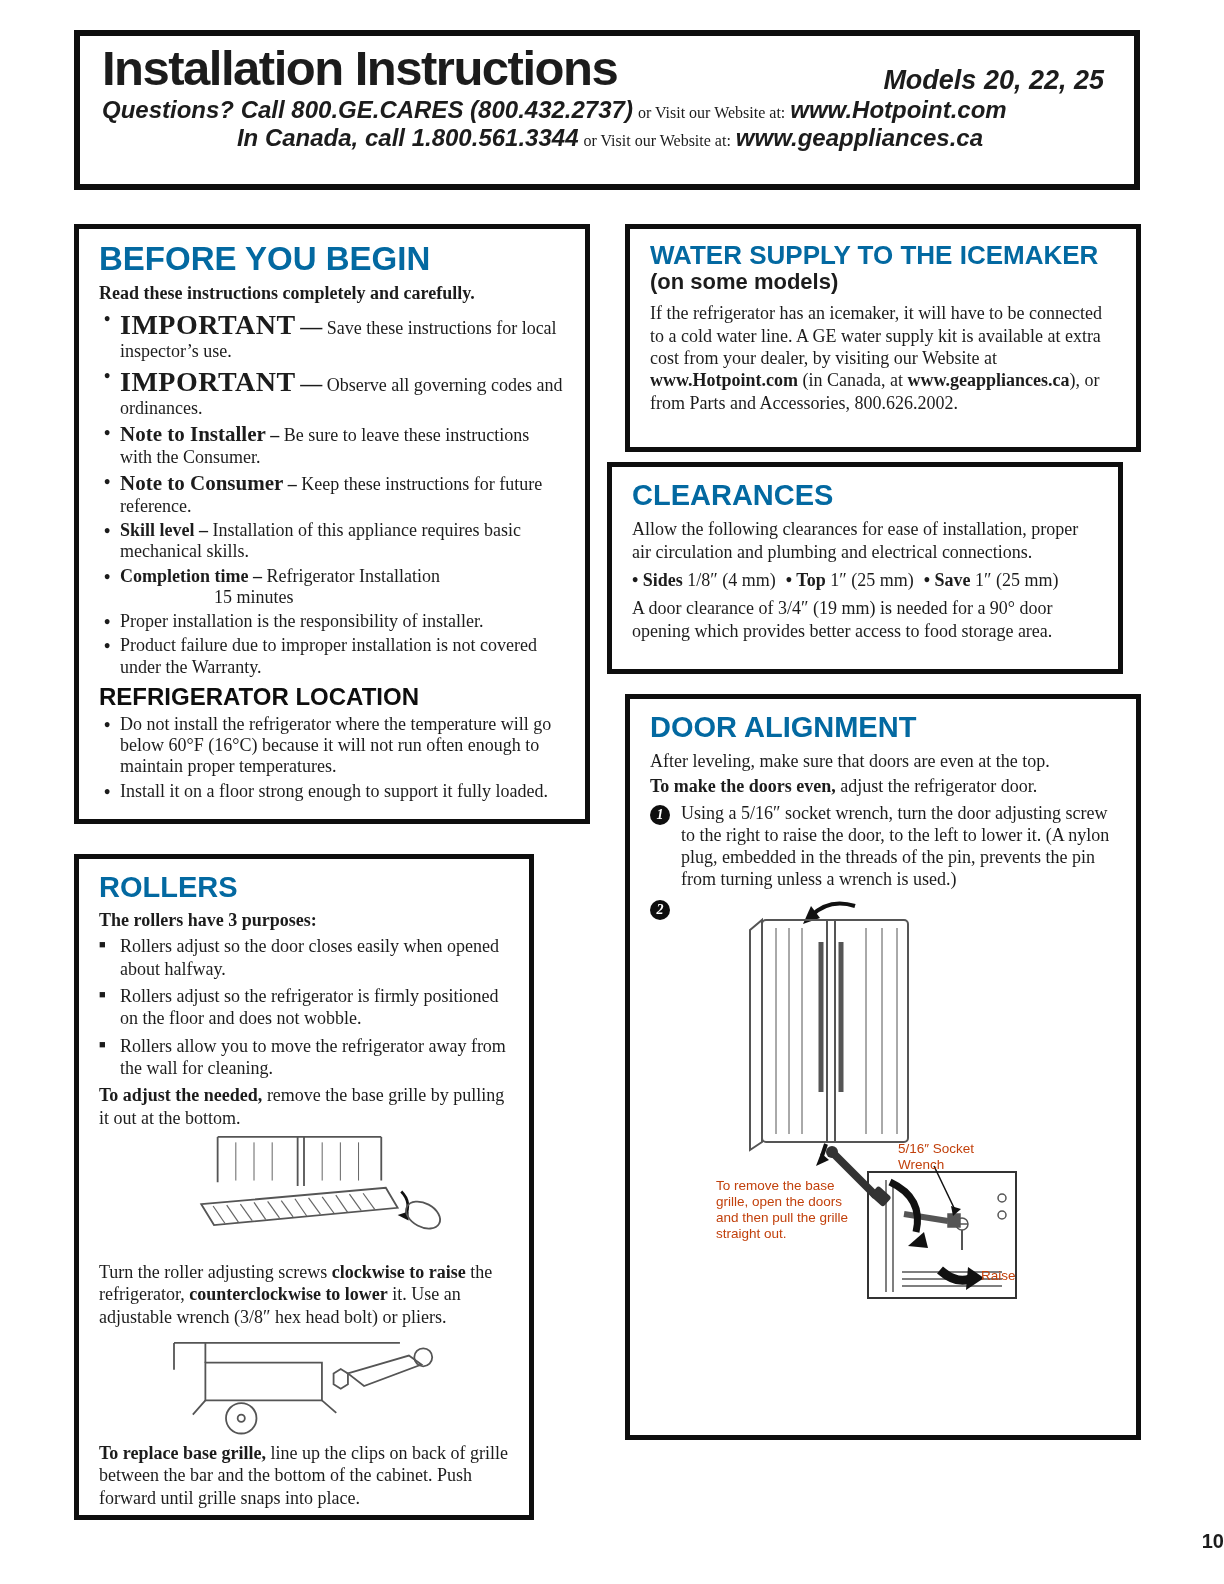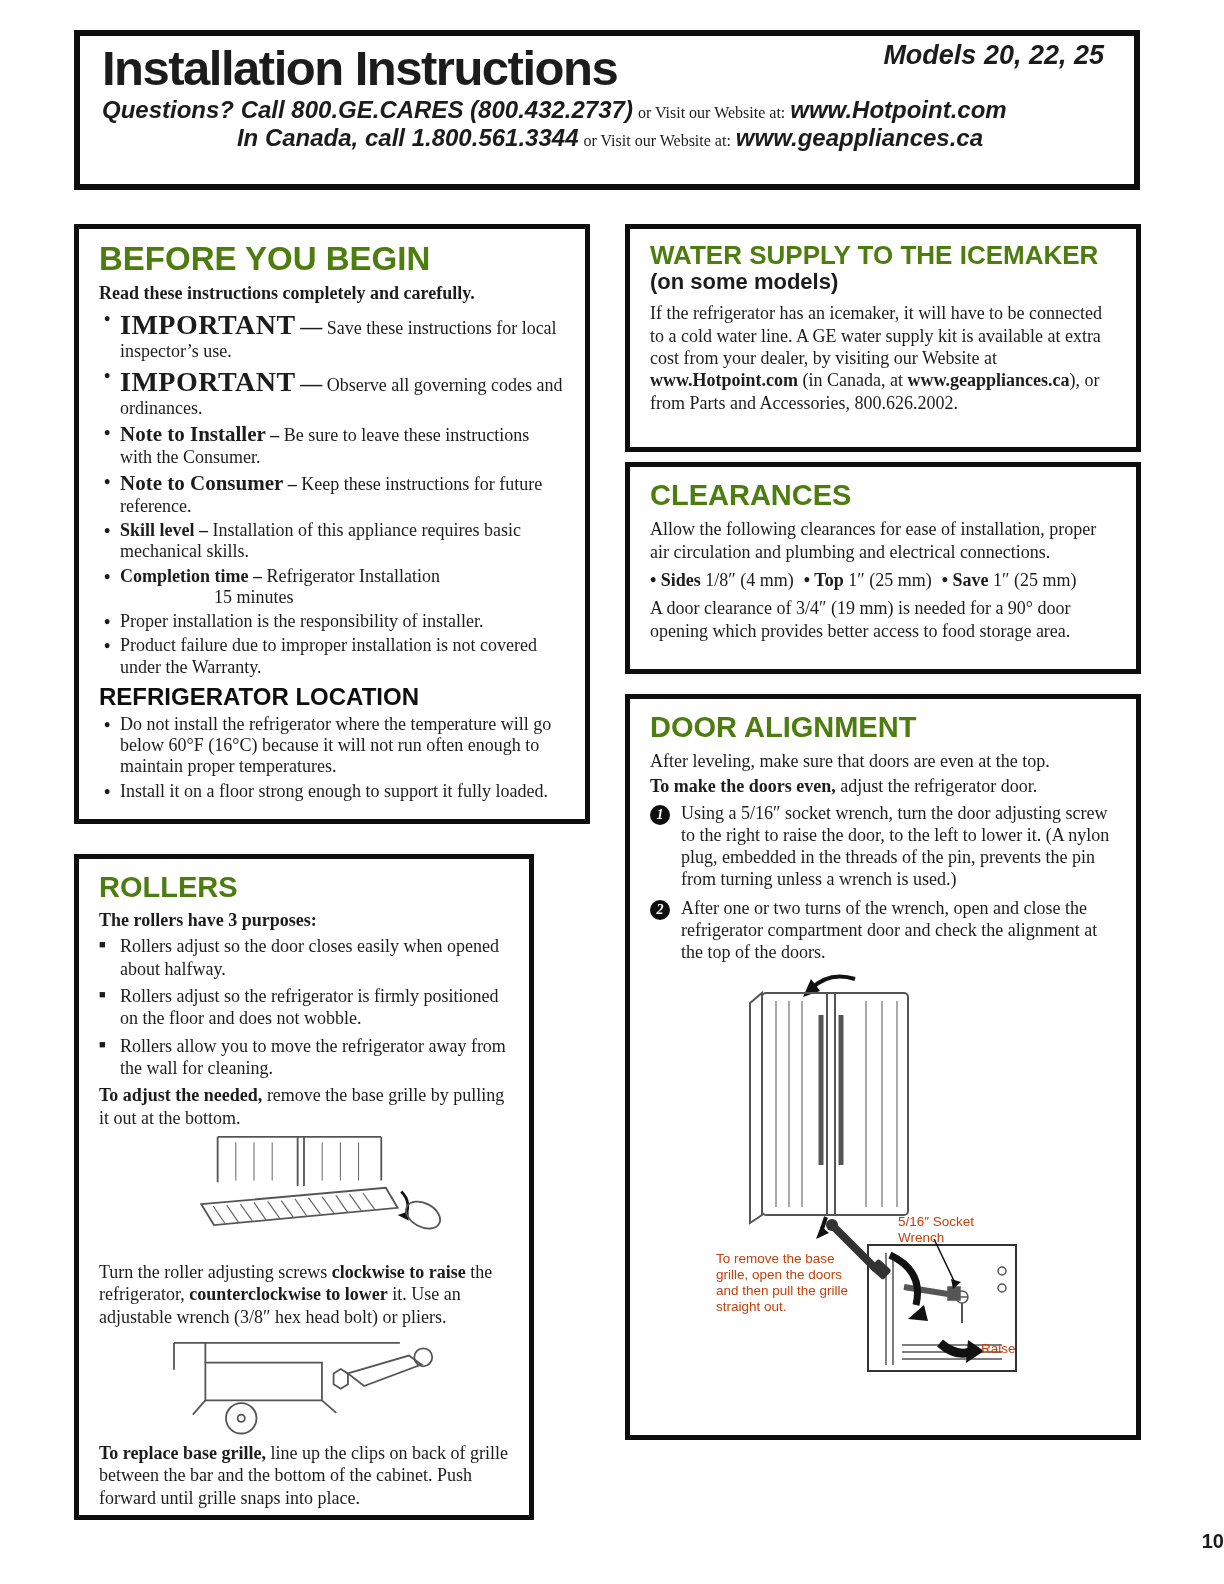--- a/index.html
+++ b/index.html
@@ -1,27 +1,27 @@
 <!DOCTYPE html>
 <html><head>
 <meta charset="utf-8">
 <style>
   *{box-sizing:border-box;margin:0;padding:0}
   html,body{background:#fff}
   body{width:1224px;height:1584px;position:relative;font-family:"Liberation Serif",serif;color:#1c1c1c}
   .box{position:absolute;border:5px solid #0e0e0e;background:#fff;padding:13px 20px;overflow:hidden}
   .header-box{position:absolute;left:74px;top:30px;width:1066px;height:160px;border:6px solid #0e0e0e;padding:4px 16px 4px 22px;background:#fff}
-  .title-row{display:flex;align-items:flex-start}
+  .title-row{display:flex;align-items:flex-end}
   .main-title{font-family:"Liberation Sans",sans-serif;font-weight:700;font-size:49px;letter-spacing:-1.5px}
   .models{font-family:"Liberation Sans",sans-serif;font-weight:700;font-style:italic;font-size:27px;margin-left:auto;margin-right:14px}
   .contact-line{margin-top:0;white-space:nowrap}
   .c-bold{font-family:"Liberation Sans",sans-serif;font-weight:700;font-style:italic;font-size:24px}
   .c-reg{font-size:16px;margin:0 5px}
   .line2{text-align:center}
-  .sec-title{font-family:"Liberation Sans",sans-serif;font-weight:700;font-size:29px;line-height:1.05;margin-bottom:8px;color:#4d7c0f}
+  .sec-title{font-family:"Liberation Sans",sans-serif;font-weight:700;font-size:29px;line-height:1.05;margin-bottom:8px;color:#0369a1}
   .byb .sec-title{font-size:33px;margin-bottom:6px}
   .ws .sec-title{font-size:26px;margin-bottom:0}
   .sub-title{font-family:"Liberation Sans",sans-serif;font-weight:700;font-size:22px;margin-bottom:7px}
   .intro-bold{font-weight:700;font-size:18px;margin-bottom:4px}
   .para{font-size:18px;line-height:1.24;margin-bottom:6px}
   .b{font-weight:700}
   .li{position:relative;padding-left:21px;font-size:18px;line-height:1.18;margin-bottom:3px}
   .li.dot::before{content:"•";position:absolute;left:5px;top:1px;font-weight:700}
   .li.sq::before{content:"■";position:absolute;left:0;top:3px;font-size:11px}
   .rollers .li{line-height:1.24;margin-bottom:5px}
@@ -131,34 +131,34 @@
 
   <p class="para"><span class="b">To replace base grille,</span><span> line up the clips on back of grille between the bar and the bottom of the cabinet. Push forward until grille snaps into place.</span></p>
 </section>
 
 <section class="box ws" style="left:625px;top:224px;width:516px;height:228px">
   <h2 class="sec-title">WATER SUPPLY TO THE ICEMAKER</h2>
   <div class="sub-title">(on some models)</div>
   <p class="para"><span>If the refrigerator has an icemaker, it will have to be connected to a cold water line. A GE water supply kit is available at extra cost from your dealer, by visiting our Website at </span><span class="b">www.Hotpoint.com</span><span> (in Canada, at </span><span class="b">www.geappliances.ca</span><span>), or from Parts and Accessories, 800.626.2002.</span></p>
 </section>
 
-<section class="box clearances" style="left:625px;top:462px;width:516px;height:212px">
+<section class="box clearances" style="left:607px;top:462px;width:516px;height:212px">
   <h2 class="sec-title">CLEARANCES</h2>
   <p class="para">Allow the following clearances for ease of installation, proper air circulation and plumbing and electrical connections.</p>
   <p class="para"><span class="b">• Sides</span><span class="spec-val"> 1/8″ (4 mm)</span><span class="b">• Top</span><span class="spec-val"> 1″ (25 mm)</span><span class="b">• Save</span><span class="spec-val"> 1″ (25 mm)</span></p>
   <p class="para">A door clearance of 3/4″ (19 mm) is needed for a 90° door opening which provides better access to food storage area.</p>
 </section>
 
 <section class="box door" style="left:625px;top:694px;width:516px;height:746px">
   <h2 class="sec-title">DOOR ALIGNMENT</h2>
   <p class="para" style="margin-bottom:2px">After leveling, make sure that doors are even at the top.</p>
   <p class="para"><span class="b">To make the doors even,</span><span> adjust the refrigerator door.</span></p>
 
   <div class="step"><span class="step-num">1</span><span>Using a 5/16″ socket wrench, turn the door adjusting screw to the right to raise the door, to the left to lower it. (A nylon plug, embedded in the threads of the pin, prevents the pin from turning unless a wrench is used.)</span></div>
-  <div class="step"><span class="step-num">2</span><span>After one or two turns of the wrench, open and close the refrigerator compartment door and check the alignment at the top of the doors.</span></div>
+  <div class="step"><span class="step-num">2</span></div>
 
   <div class="fig-c">
     <svg width="472" height="436" viewBox="0 0 472 436">
 
       <path d="M205 8 q -26 -8 -44 10" fill="none" stroke="#111" stroke-width="4"></path>
       <polygon points="153,26 161,8 170,20" fill="#111"></polygon>
 
       <g stroke="#555" fill="none" stroke-width="2">
         <path d="M100 32 L112 22 L112 244 L100 252 Z"></path>
         <rect x="112" y="22" width="146" height="222" rx="4"></rect>

